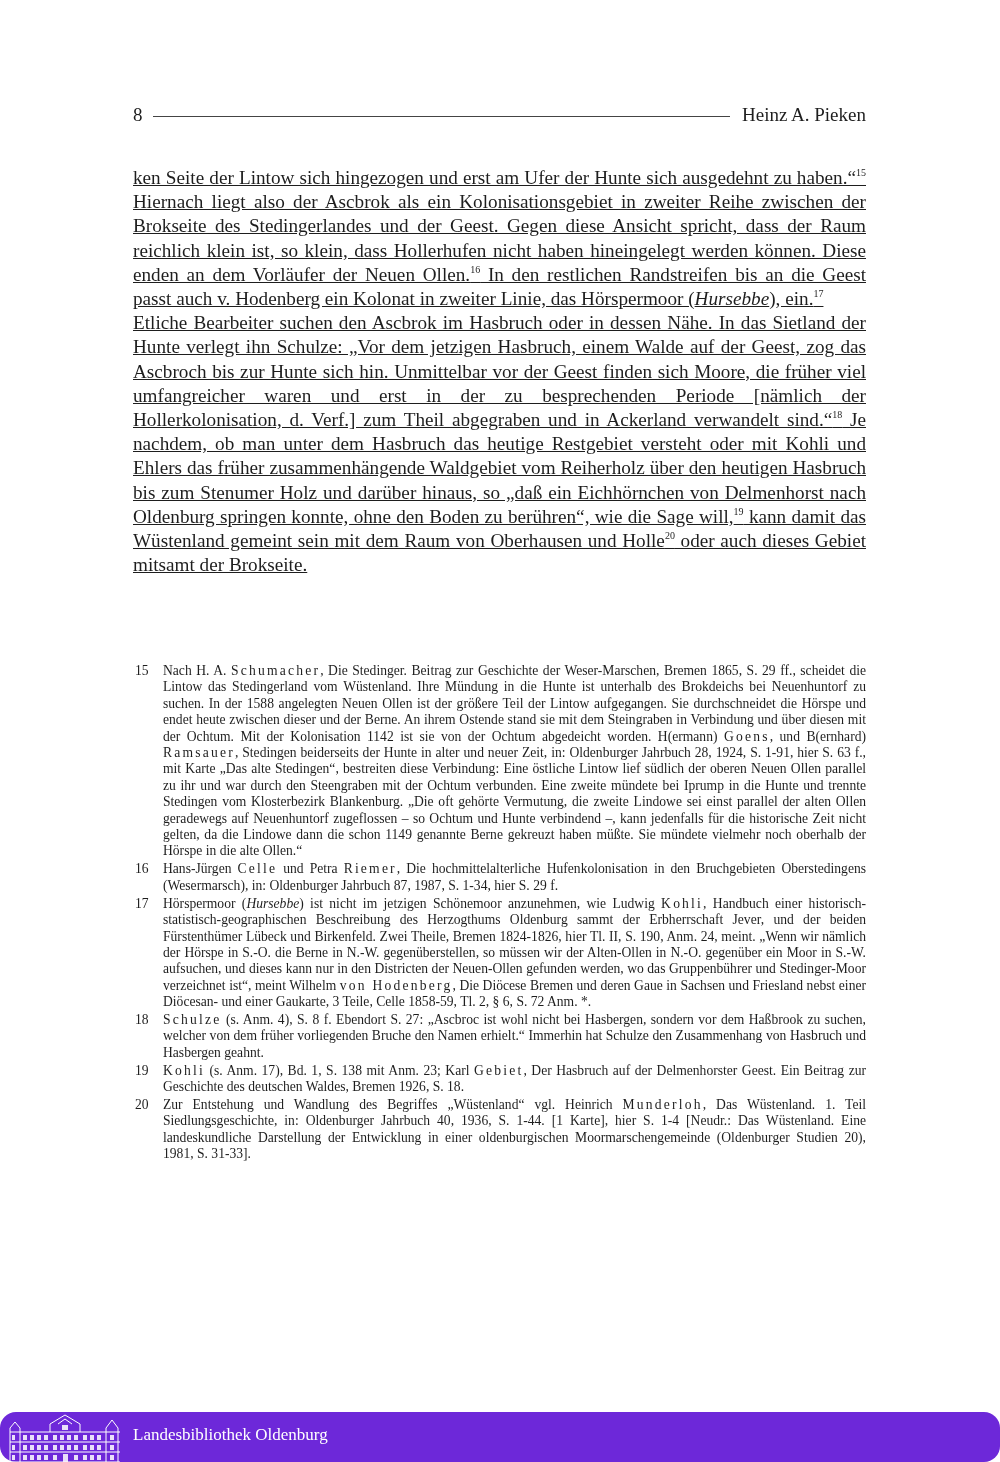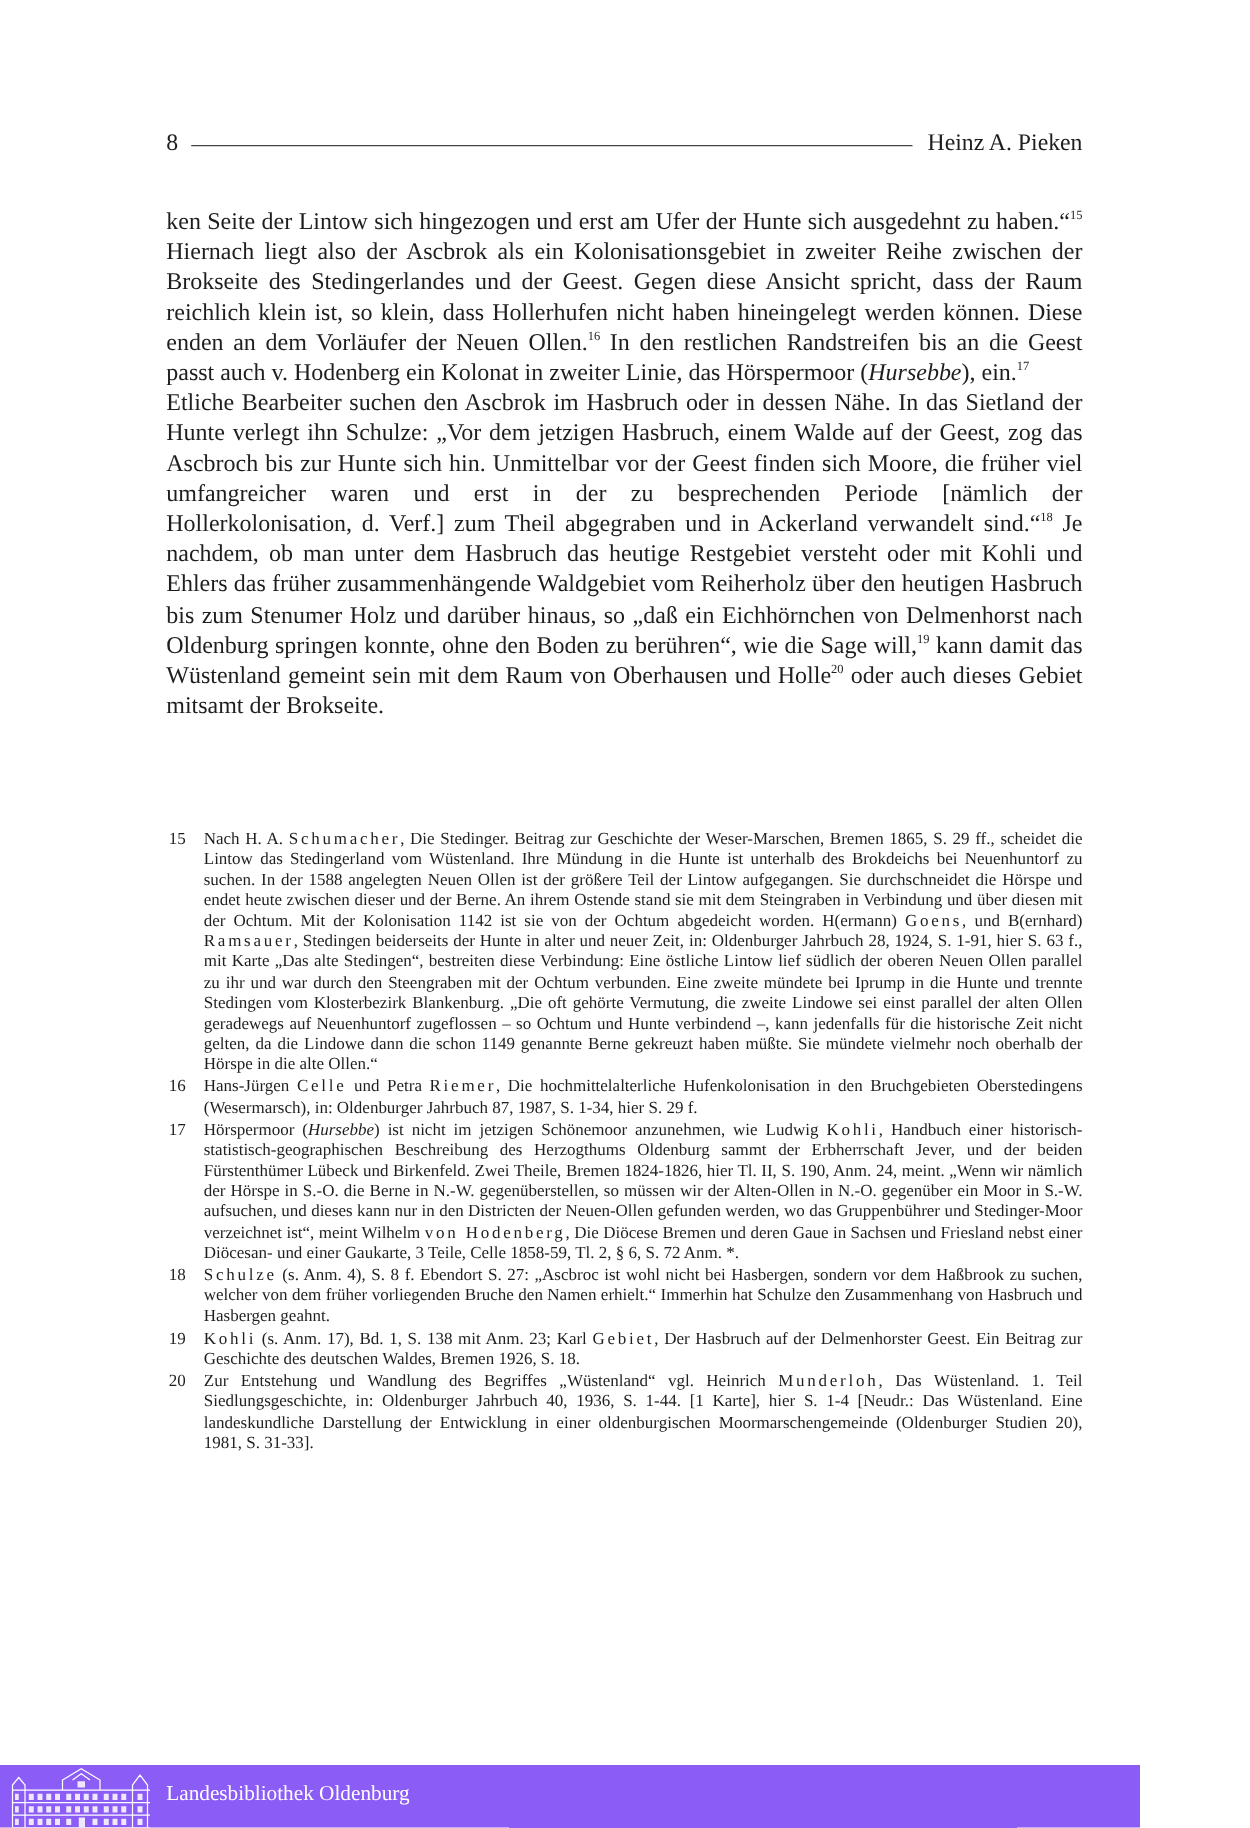--- a/index.html
+++ b/index.html
@@ -39,20 +39,21 @@
 
     .body-text {
       position: absolute;
       top: 166px;
       left: 0;
       width: 733px;
       font-size: 19.2px;
       line-height: 24.2px;
       text-align: justify;
       hyphens: manual;
+      text-decoration: underline;
     }
     .body-text p { margin: 0; }
     sup { font-size: 10px; line-height: 0; vertical-align: 8px; }
     em { font-style: italic; }
     .sp { letter-spacing: 2.2px; }
 
     .footnotes {
       position: absolute;
       top: 663px;
       left: 0;
@@ -70,23 +71,24 @@
     }
     .fn .txt {
       flex: 1 1 auto;
       text-align: justify;
     }
 
     .footer-bar {
       position: absolute;
       left: 0;
       top: 1412px;
-      width: 912px;
+      width: 1000px;
       height: 50px;
-      background: #8b5cf6;
+      background: #6d28d9;
+      border-radius: 16px;
     }
     .footer-bar .logo {
       position: absolute;
       left: 8px;
       top: 2px;
       width: 114px;
       height: 48px;
     }
     .footer-bar .lib-name {
       position: absolute;

